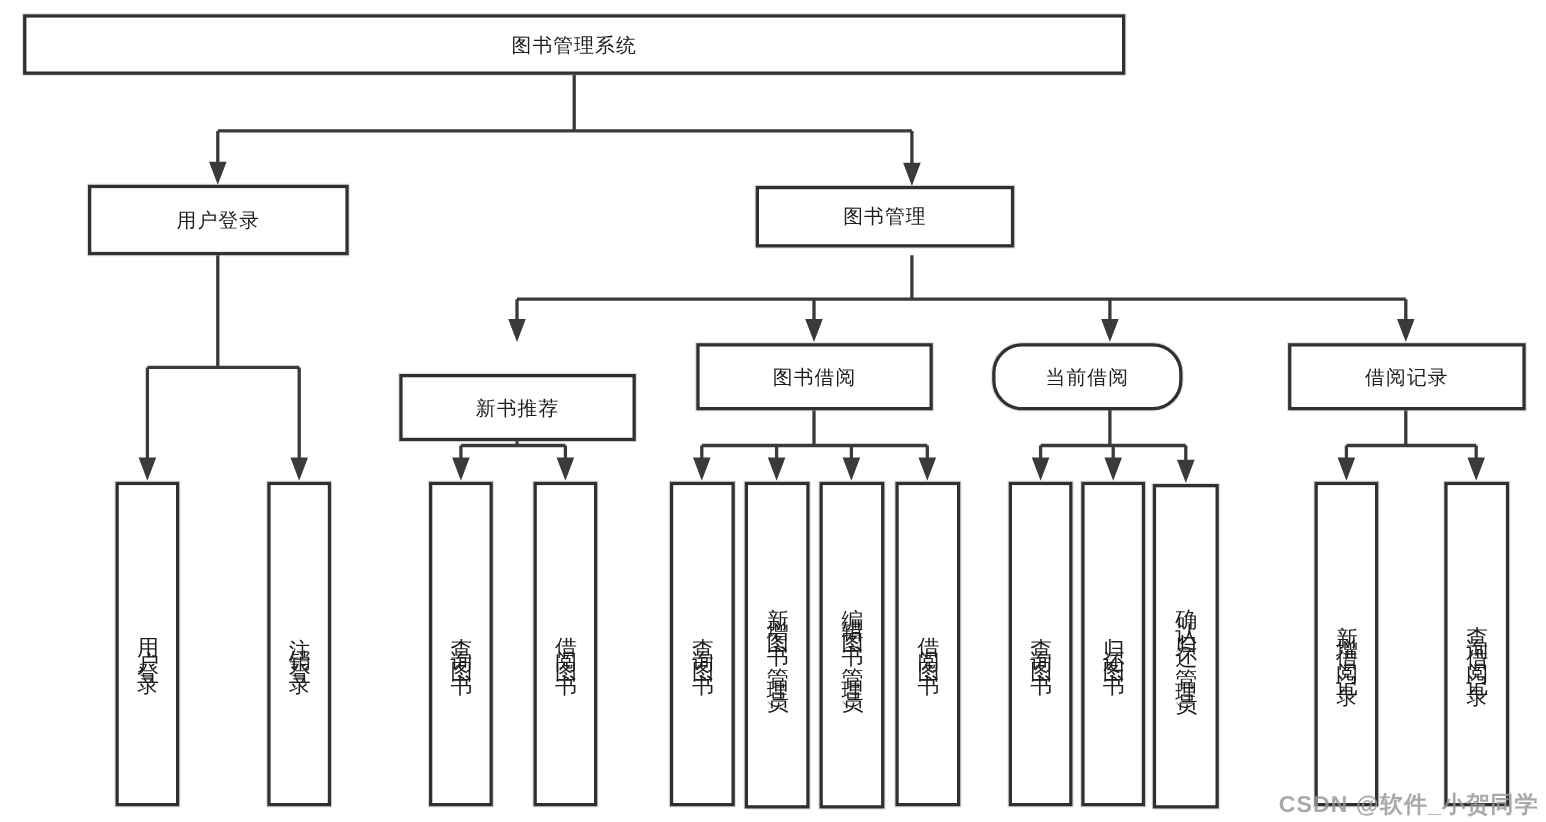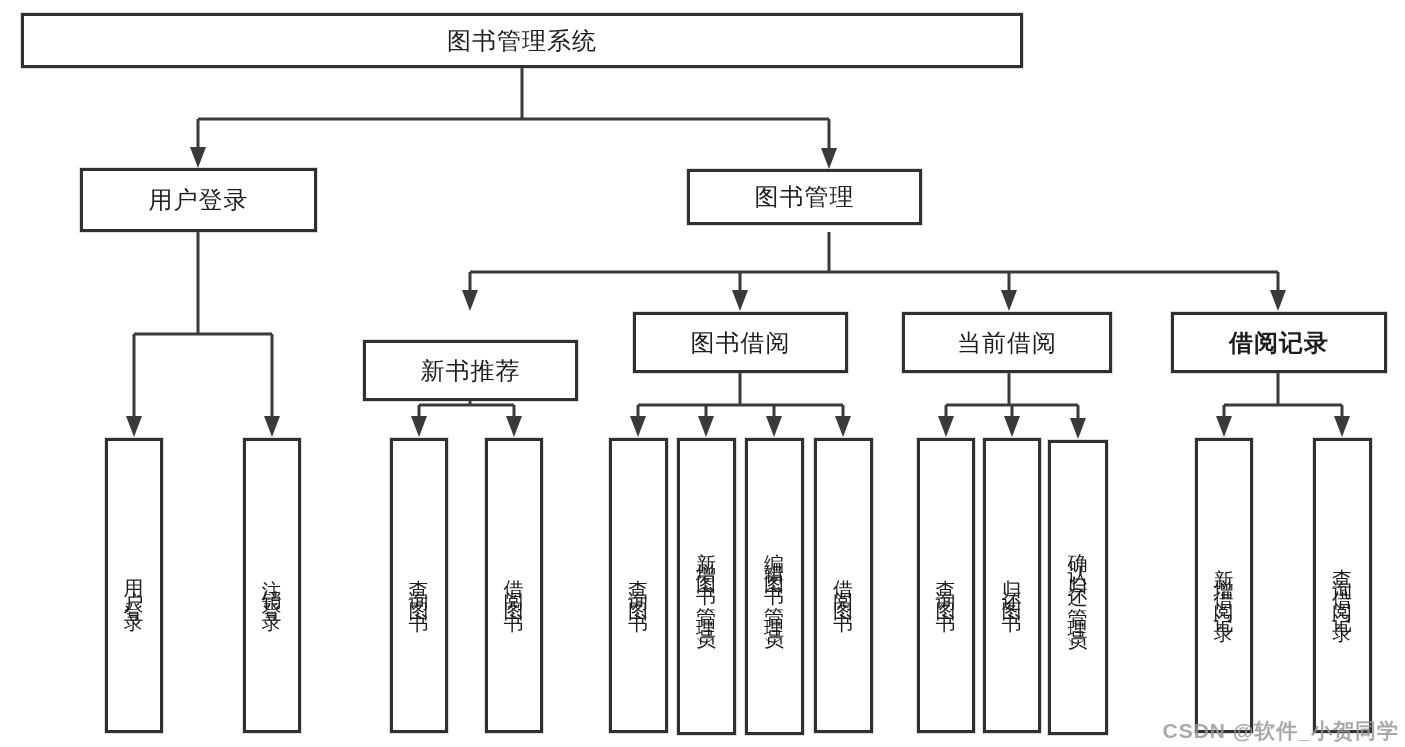--- a/index.html
+++ b/index.html
@@ -27,21 +27,21 @@
     background: #ffffff;
     border: 3px solid #303030;
     box-shadow: 0 0 0 1px rgba(120,120,120,0.25);
     display: flex;
     align-items: center;
     justify-content: center;
     color: #1c1c1c;
     z-index: 2;
   }
   .hbox .label {
-    font-size: 24px;
+    font-size: 18px;
     letter-spacing: 1px;
     white-space: nowrap;
   }
   .vbox .label {
     writing-mode: vertical-rl;
     text-orientation: mixed;
     font-size: 20px;
     line-height: 1;
     letter-spacing: 0.55em;
     white-space: nowrap;
@@ -95,24 +95,24 @@
   <div class="box hbox" style="left:687px; top:169px; width:235px; height:56px;">
     <span class="label">图书管理</span>
   </div>
 
   <div class="box hbox" style="left:363px; top:312px; width:215px; height:61px;margin-top:28px;">
     <span class="label">新书推荐</span>
   </div>
   <div class="box hbox" style="left:633px; top:312px; width:215px; height:61px;">
     <span class="label">图书借阅</span>
   </div>
-  <div class="box hbox" style="left:902px; top:312px; width:210px; height:61px;">
+  <div class="box hbox" style="left:902px; top:312px; width:173px; height:61px;border-radius:27px;">
     <span class="label">当前借阅</span>
   </div>
-  <div class="box hbox" style="left:1171px; top:312px; width:216px; height:61px;font-weight:bold;">
+  <div class="box hbox" style="left:1171px; top:312px; width:216px; height:61px;">
     <span class="label">借阅记录</span>
   </div>
 
   <div class="box vbox" style="left:105px; top:438px; width:58px; height:295px;">
     <span class="label">用户登录</span>
   </div>
   <div class="box vbox" style="left:243px; top:438px; width:58px; height:295px;">
     <span class="label">注销登录</span>
   </div>
 

